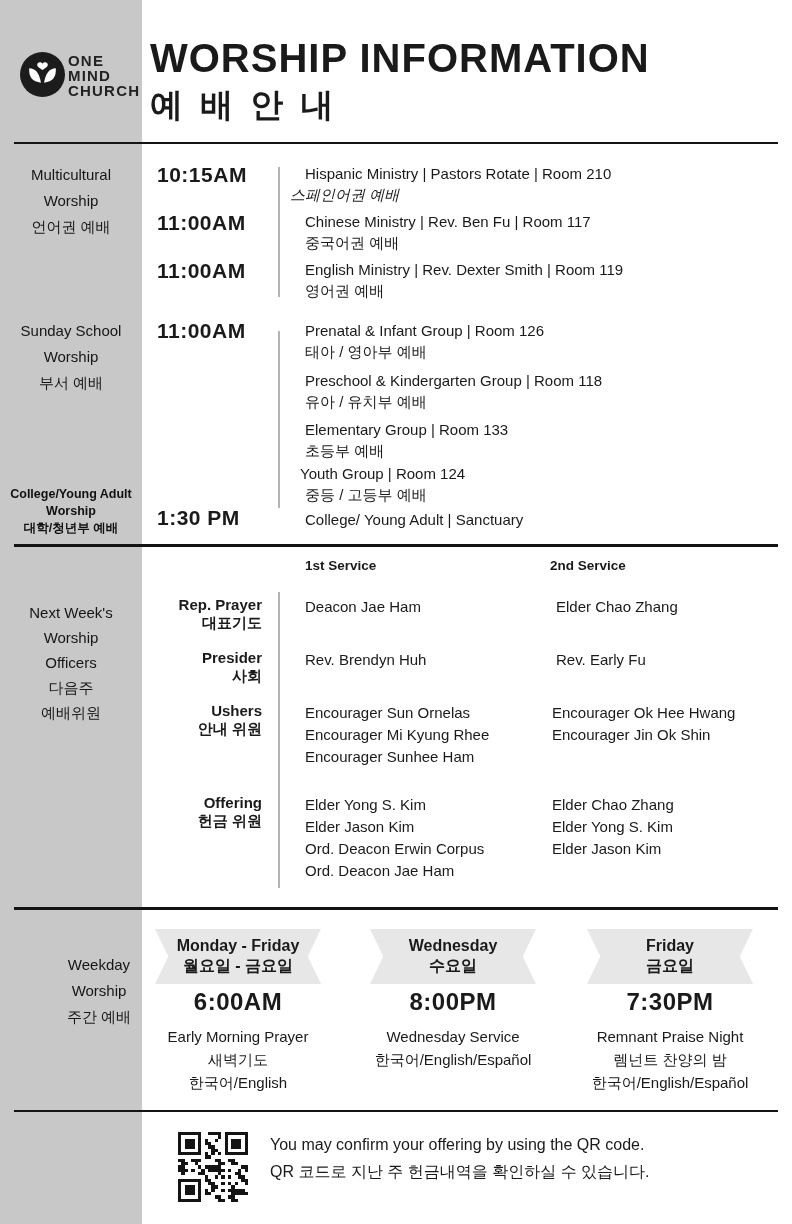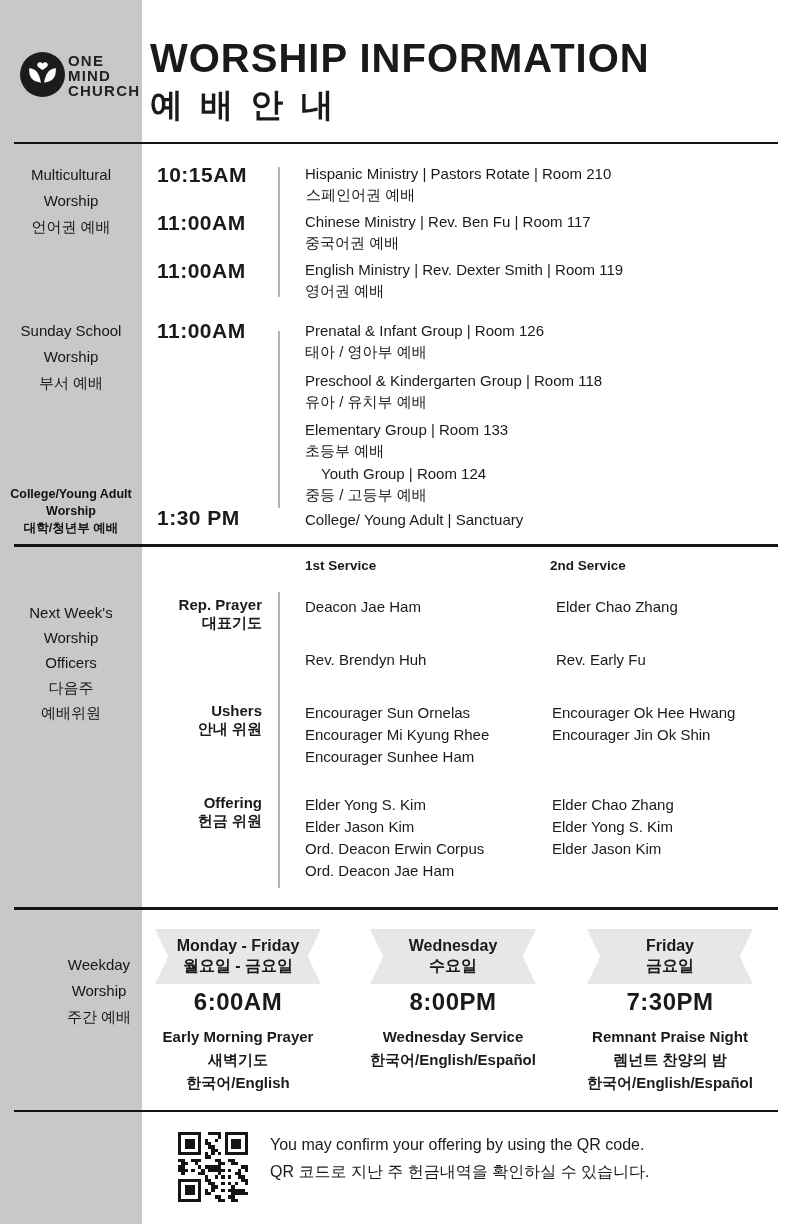--- a/index.html
+++ b/index.html
@@ -17,21 +17,21 @@
   .time{font-weight:700;font-size:21px;letter-spacing:0.5px;white-space:nowrap;}
   .en{font-size:15px;white-space:nowrap;}
   .ko-line{font-size:15px;white-space:nowrap;}
   .svc-head{font-weight:700;font-size:13.5px;white-space:nowrap;}
   .role{width:132px;text-align:right;font-weight:700;font-size:15px;line-height:18px;}
   .names{font-size:15px;line-height:22px;white-space:nowrap;}
   .ribbon{width:166px;height:55px;background:#e7e7e7;box-sizing:border-box;padding-top:7px;
           text-align:center;font-weight:700;font-size:16px;line-height:20px;
           clip-path:polygon(0 0,100% 0,92% 50%,100% 100%,0 100%,8% 50%);}
   .wk-time{width:166px;text-align:center;font-weight:700;font-size:24px;letter-spacing:0.5px;}
-  .wk-desc{width:210px;text-align:center;font-size:15px;line-height:23px;font-weight:bold;}
+  .wk-desc{width:210px;text-align:center;font-size:15px;line-height:23px;}
   .note-en{font-size:16px;white-space:nowrap;}
   .note-ko{font-size:16px;white-space:nowrap;}
 </style>
 </head>
 <body>
 
 <div class="page">
 
   <div class="abs sidebar"></div>
 
@@ -59,21 +59,21 @@
 
   <div class="abs side-label" style="top:162px;">
     <div>Multicultural</div>
     <div>Worship</div>
     <div class="ko-line">언어권 예배</div>
   </div>
   <div class="abs vline" style="left:278px;top:167px;height:130px;"></div>
 
   <div class="abs time" style="left:157px;top:163px;">10:15AM</div>
   <div class="abs en" style="left:305px;top:165px;">Hispanic Ministry | Pastors Rotate | Room 210</div>
-  <div class="abs ko-line" style="left:306px;top:186px;">스페인어권 예배</div>
+  <div class="abs ko-line" style="left:290px;top:186px;font-style:italic;">스페인어권 예배</div>
 
   <div class="abs time" style="left:157px;top:211px;">11:00AM</div>
   <div class="abs en" style="left:305px;top:213px;">Chinese Ministry | Rev. Ben Fu | Room 117</div>
   <div class="abs ko-line" style="left:305px;top:234px;">중국어권 예배</div>
 
   <div class="abs time" style="left:157px;top:259px;">11:00AM</div>
   <div class="abs en" style="left:305px;top:261px;">English Ministry | Rev. Dexter Smith | Room 119</div>
   <div class="abs ko-line" style="left:305px;top:282px;">영어권 예배</div>
 
   <div class="abs side-label" style="top:318px;">
@@ -84,21 +84,21 @@
   <div class="abs vline" style="left:278px;top:331px;height:177px;"></div>
 
   <div class="abs time" style="left:157px;top:319px;">11:00AM</div>
 
   <div class="abs en" style="left:305px;top:322px;">Prenatal &amp; Infant Group | Room 126</div>
   <div class="abs ko-line" style="left:305px;top:343px;">태아 / 영아부 예배</div>
   <div class="abs en" style="left:305px;top:372px;">Preschool &amp; Kindergarten Group | Room 118</div>
   <div class="abs ko-line" style="left:305px;top:393px;">유아 / 유치부 예배</div>
   <div class="abs en" style="left:305px;top:421px;">Elementary Group | Room 133</div>
   <div class="abs ko-line" style="left:305px;top:442px;">초등부 예배</div>
-  <div class="abs en" style="left:321px;top:465px;">Youth Group | Room 124</div>
+  <div class="abs en" style="left:300px;top:465px;">Youth Group | Room 124</div>
   <div class="abs ko-line" style="left:305px;top:486px;">중등 / 고등부 예배</div>
 
   <div class="abs side-label-sm" style="top:486px;">
     <div>College/Young Adult</div>
     <div>Worship</div>
     <div>대학/청년부 예배</div>
   </div>
   <div class="abs time" style="left:157px;top:506px;">1:30 PM</div>
   <div class="abs en" style="left:305px;top:511px;">College/ Young Adult | Sanctuary</div>
 
@@ -118,20 +118,24 @@
     <div>Rep. Prayer</div>
     <div>대표기도</div>
   </div>
   <div class="abs names" style="left:305px;top:596px;">
     <div>Deacon Jae Ham</div>
   </div>
   <div class="abs names" style="left:556px;top:596px;">
     <div>Elder Chao Zhang</div>
   </div>
 
+  <div class="abs role" style="left:130px;top:649px;">
+    <div>Presider</div>
+    <div>사회</div>
+  </div>
   <div class="abs names" style="left:305px;top:649px;">
     <div>Rev. Brendyn Huh</div>
   </div>
   <div class="abs names" style="left:556px;top:649px;">
     <div>Rev. Early Fu</div>
   </div>
 
   <div class="abs role" style="left:130px;top:702px;">
     <div>Ushers</div>
     <div>안내 위원</div>

